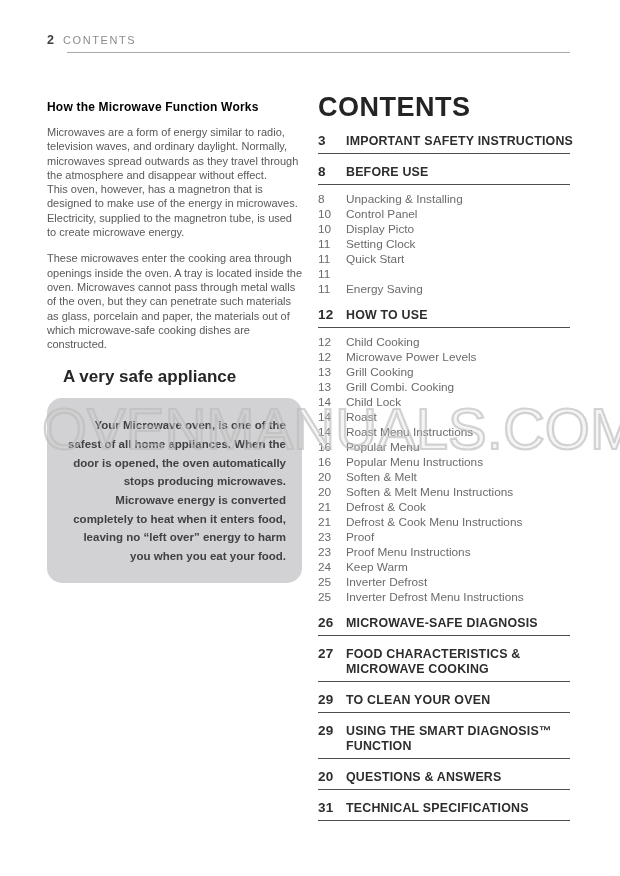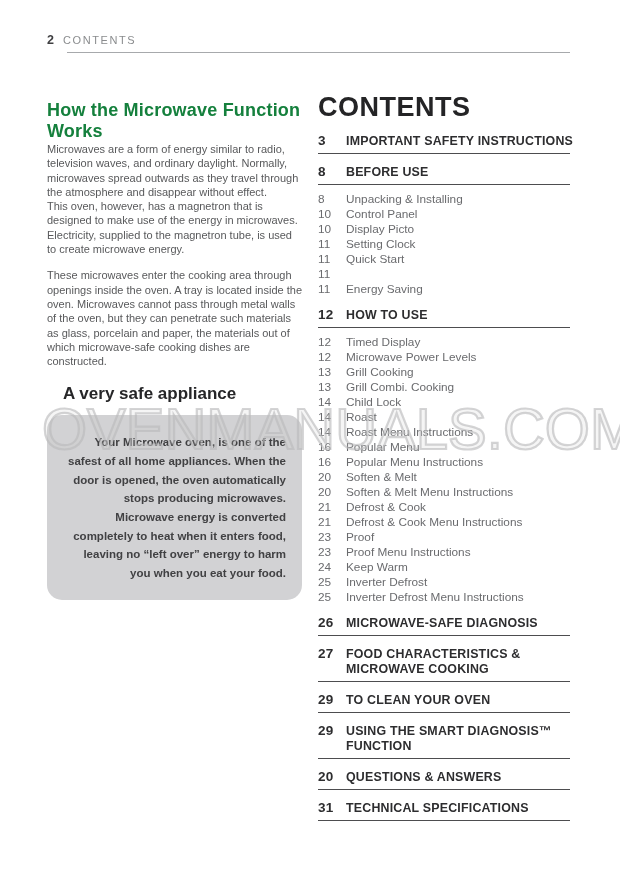--- a/index.html
+++ b/index.html
@@ -24,21 +24,21 @@
     -webkit-text-stroke:2.2px rgba(185,185,188,0.62);
     letter-spacing:0px; pointer-events:none;
   }
 
   
   .columns { position:absolute; top:92px; left:47px; right:50px; display:flex; gap:16px; }
   .left-col  { width:255px; flex:none; padding-top:8px; }
   .right-col { width:252px; flex:none; }
 
   
-  .lc-heading { font-size:18px; font-weight:bold; color:#15803d; letter-spacing:0.2px; }
+  .lc-heading { font-size:12px; font-weight:bold; color:#000000; letter-spacing:0.2px; margin-bottom:11px; }
   .lc-para { font-size:11px; line-height:1.3; color:#58595b; margin-bottom:12px; white-space:pre-line; }
   .safe-heading { font-size:17px; font-weight:bold; color:#262628; margin-top:16px; margin-bottom:11px;margin-left:16px; }
   .callout {
     background:#d2d2d4; border-radius:15px;
     padding:18px 16px 18px 20px;
     font-size:11.5px; font-weight:bold; color:#414143; line-height:1.62;text-align:right;
   }
 
   
   .toc-title { font-size:27px; font-weight:bold; color:#242426; letter-spacing:0.5px; margin-bottom:10px; }
@@ -127,21 +127,21 @@
             <span class="toc-label">Energy Saving</span>
           </div>
 
           <div class="toc-row kind-section">
             <span class="toc-num">12</span>
             <span class="toc-label">HOW TO USE</span>
           </div>
 
           <div class="toc-row kind-item">
             <span class="toc-num">12</span>
-            <span class="toc-label">Timed Display</span>
+            <span class="toc-label">Child Cooking</span>
           </div>
 
           <div class="toc-row kind-item">
             <span class="toc-num">12</span>
             <span class="toc-label">Microwave Power Levels</span>
           </div>
 
           <div class="toc-row kind-item">
             <span class="toc-num">13</span>
             <span class="toc-label">Grill Cooking</span>

